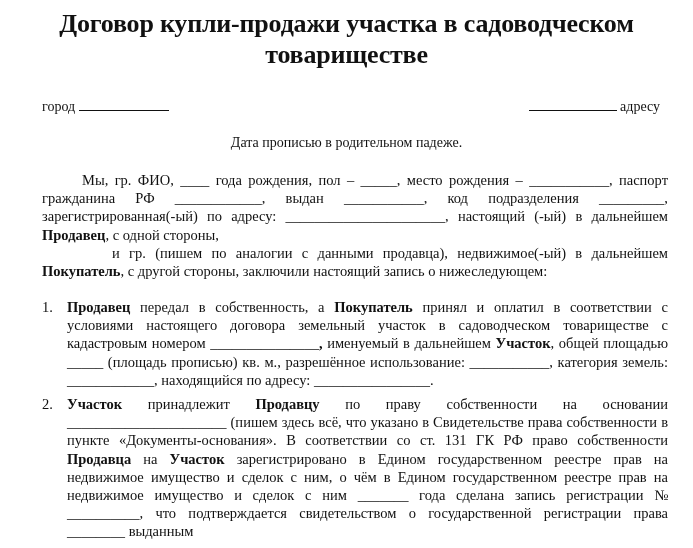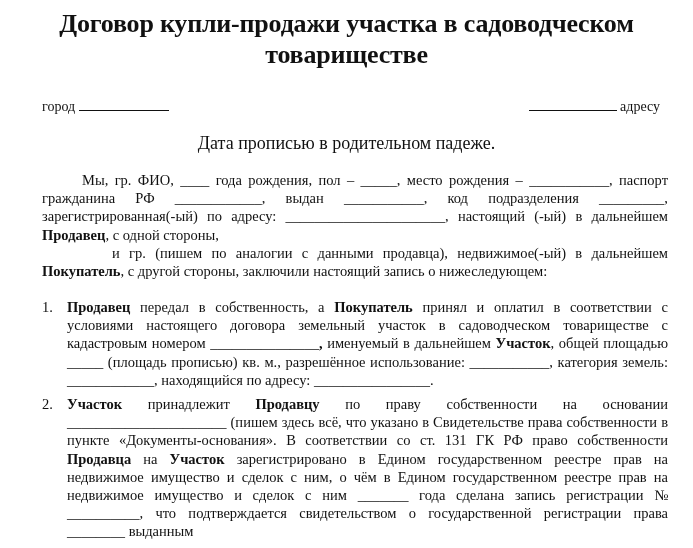--- a/index.html
+++ b/index.html
@@ -14,21 +14,21 @@
       margin: 0; letter-spacing: -0.2px;
     }
     .city-row {
       position: absolute; top: 97px; left: 42px; width: 618px;
       font-size: 14px; line-height: 18px;
       display: flex; justify-content: space-between;
     }
     .blank { display: inline-block; border-bottom: 1px solid #111; height: 13px; vertical-align: baseline; }
     .date-note {
       position: absolute; top: 134px; left: 0; width: 693px; text-align: center;
-      font-size: 18px; line-height: 18px;
+      font-size: 14px; line-height: 18px;
     }
     .body-text {
       position: absolute; left: 42px; width: 626px; top: 171px;
       font-size: 14.5px; line-height: 18.2px; text-align: justify;
     }
     .body-text p { margin: 0; }
     .indent { text-indent: 40px; }
     .indent2 { text-indent: 70px; }
     ol.clauses {
       position: absolute; left: 42px; width: 626px; top: 298px;

